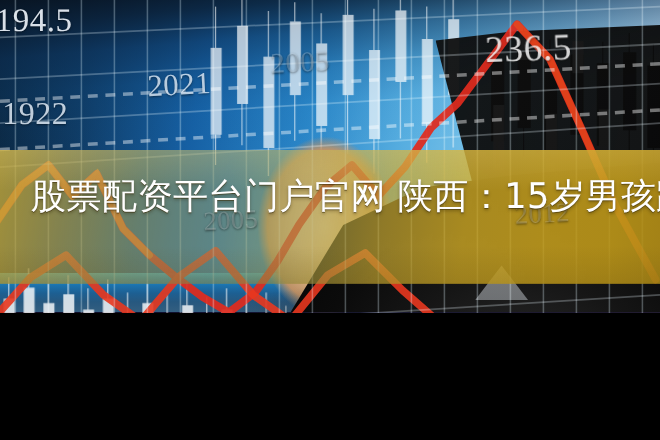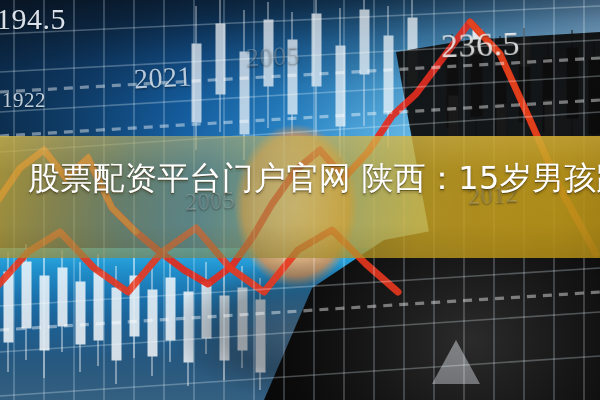--- a/index.html
+++ b/index.html
@@ -3,21 +3,21 @@
 <meta charset="utf-8">
 <style>
   html, body {
     margin: 0;
     padding: 0;
     background: #000;
   }
   #stage {
     position: relative;
     width: 600px;
-    height: 400px;
+    height: 284px;
     overflow: hidden;
     font-family: "Liberation Sans", sans-serif;
     background: #4c1d95;
   }
   .layer {
     position: absolute;
     inset: 0;
   }
 
   
@@ -123,21 +123,21 @@
   .annot {
     position: absolute;
     color: rgba(255,255,255,.88);
     font-family: "Liberation Serif", serif;
     font-weight: 400;
     letter-spacing: .5px;
     white-space: nowrap;
     text-shadow: 0 1px 2px rgba(0,0,0,.45);
   }
   #annot-0 { left: -4px;  top: 2px;   font-size: 30px; color: rgba(235,242,250,.92); }
-  #annot-1 { left: 2px;   top: 88px;  font-size: 21px; color: rgba(225,236,248,.85); }
+  #annot-1 { left: 2px;   top: 88px;  font-size: 29px; color: rgba(225,236,248,.85); }
   #annot-2 { left: 134px; top: 62px;  font-size: 28px; color: rgba(228,240,252,.80); transform: rotate(-3deg); }
   #annot-3 { left: 246px; top: 42px;  font-size: 26px; color: rgba(210,228,245,.30); transform: rotate(-3deg); }
   #annot-4 { left: 441px; top: 26px;  font-size: 34px; color: rgba(255,255,255,.82); transform: rotate(-2deg); }
   #annot-5 { left: 185px; top: 188px; font-size: 24px; color: rgba(255,255,255,.22); transform: rotate(-3deg); }
   #annot-6 { left: 468px; top: 182px; font-size: 24px; color: rgba(255,255,255,.20); transform: rotate(-3deg); }
 
   
   #headline {
     position: absolute;
     left: 28px;

